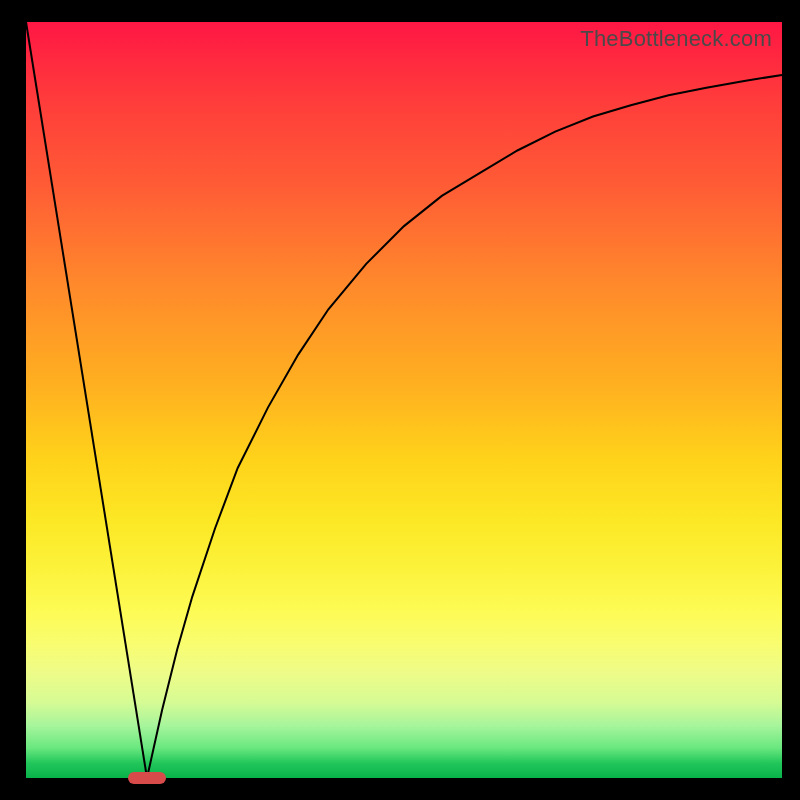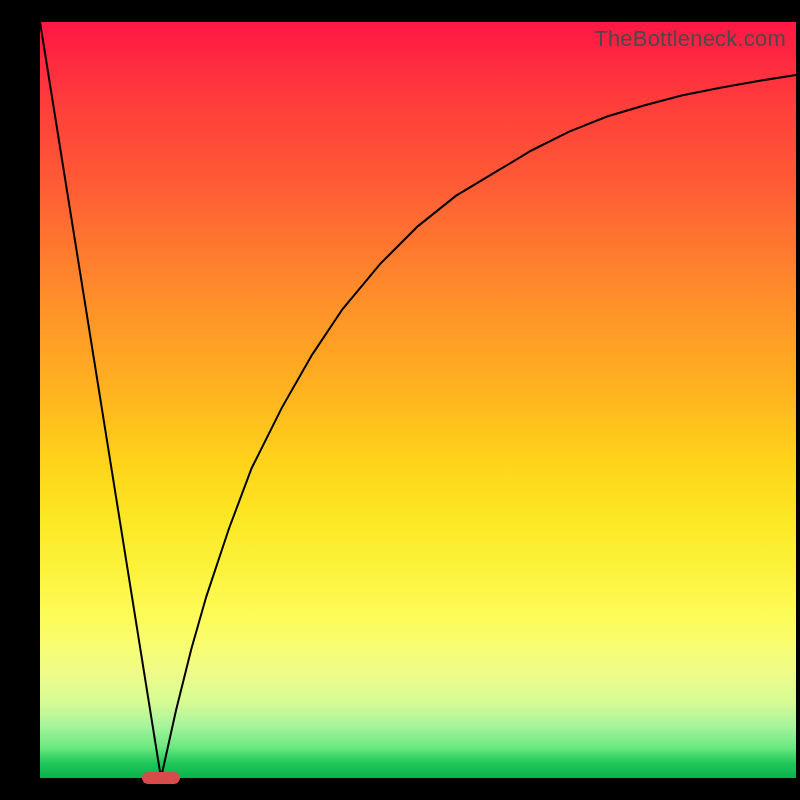--- a/index.html
+++ b/index.html
@@ -12,21 +12,21 @@
     font-family: Arial, Helvetica, sans-serif;
   }
   .frame {
     position: relative;
     width: 800px;
     height: 800px;
     background: #000;
   }
   .plot-area {
     position: absolute;
-    left: 40px;
+    left: 26px;
     top: 22px;
     width: 756px;
     height: 756px;
     background: linear-gradient(to bottom,
       #ff1744 0%,
       #ff3b3b 10%,
       #ff5d35 22%,
       #ff8a2b 35%,
       #ffb020 48%,
       #ffd31a 58%,

